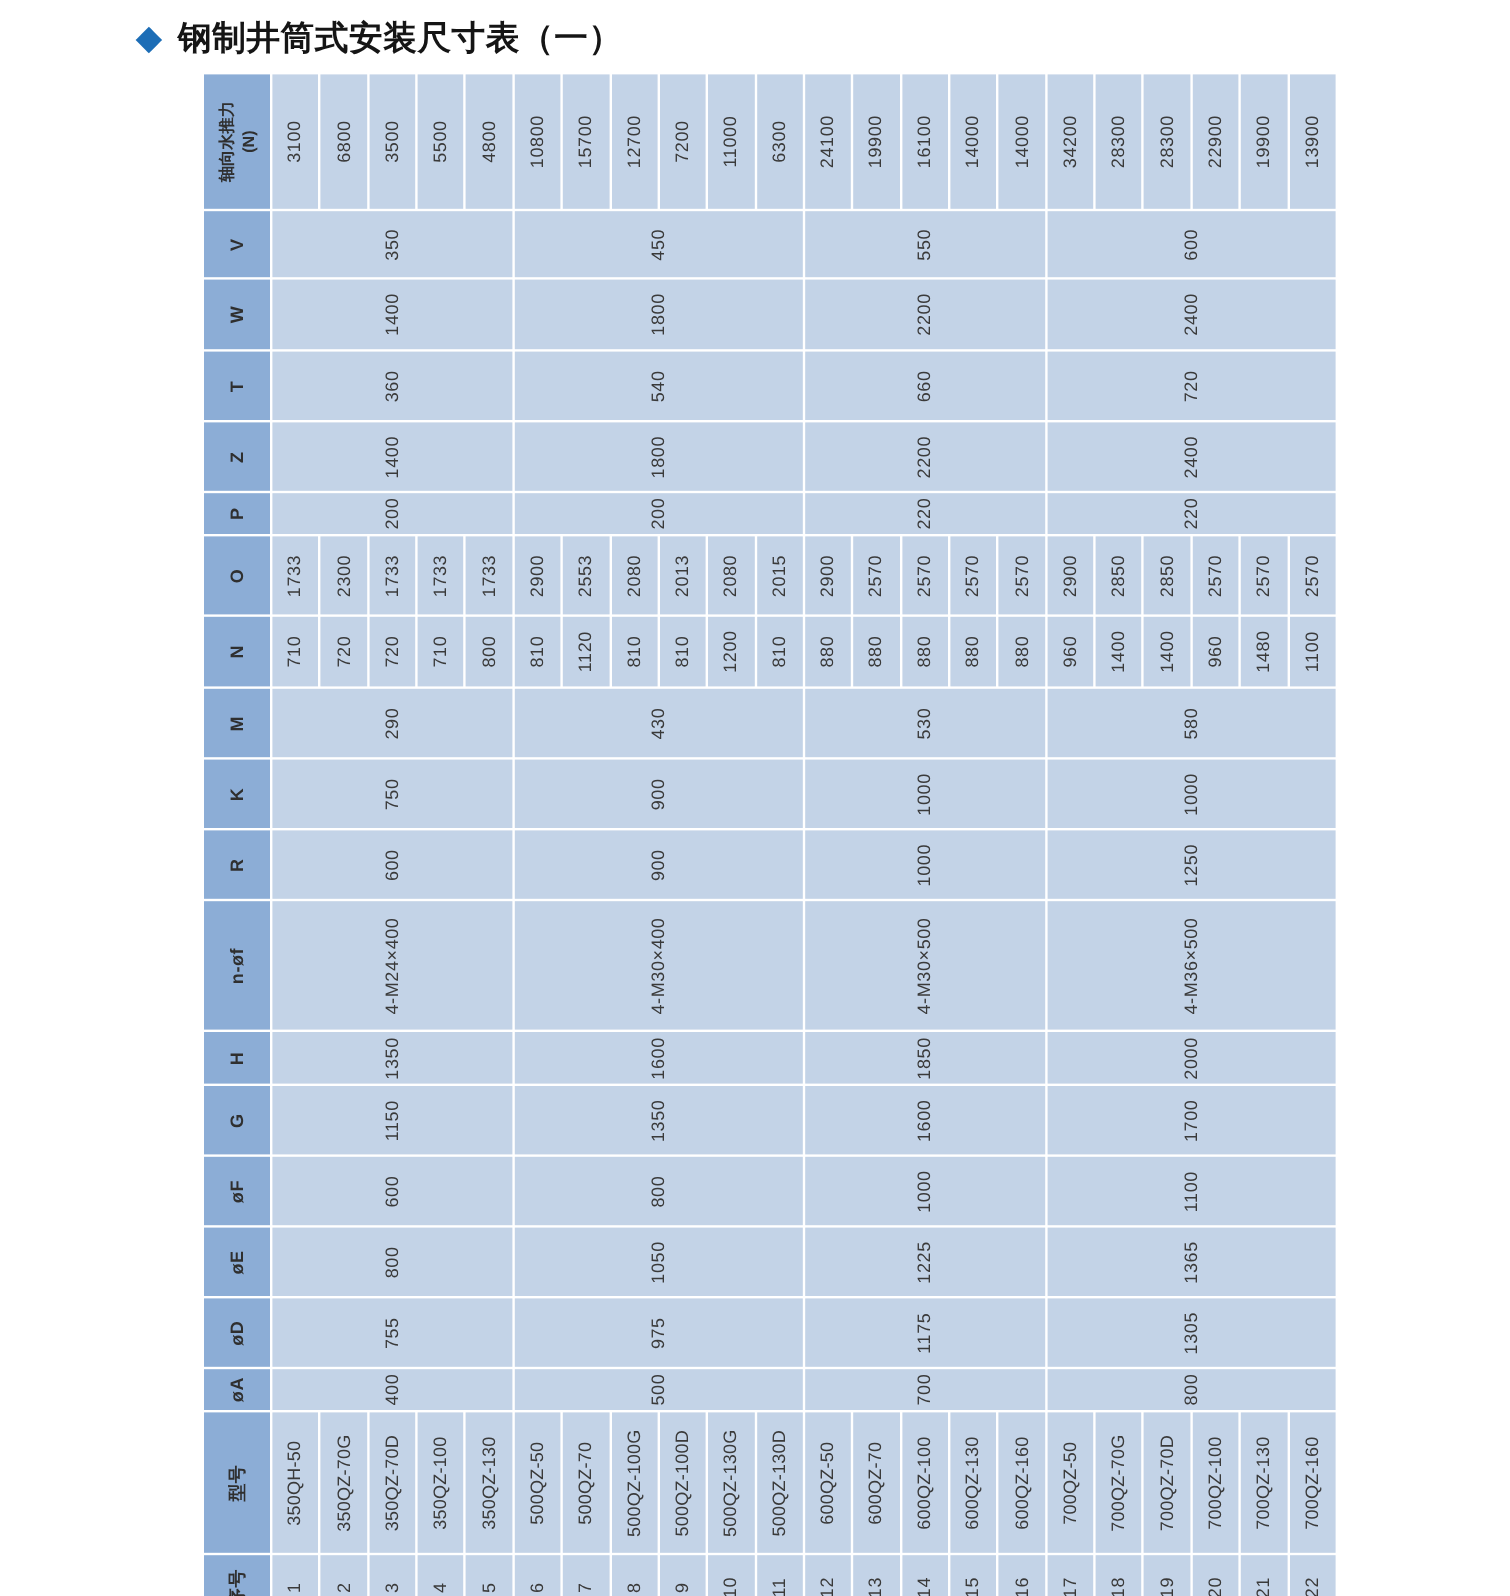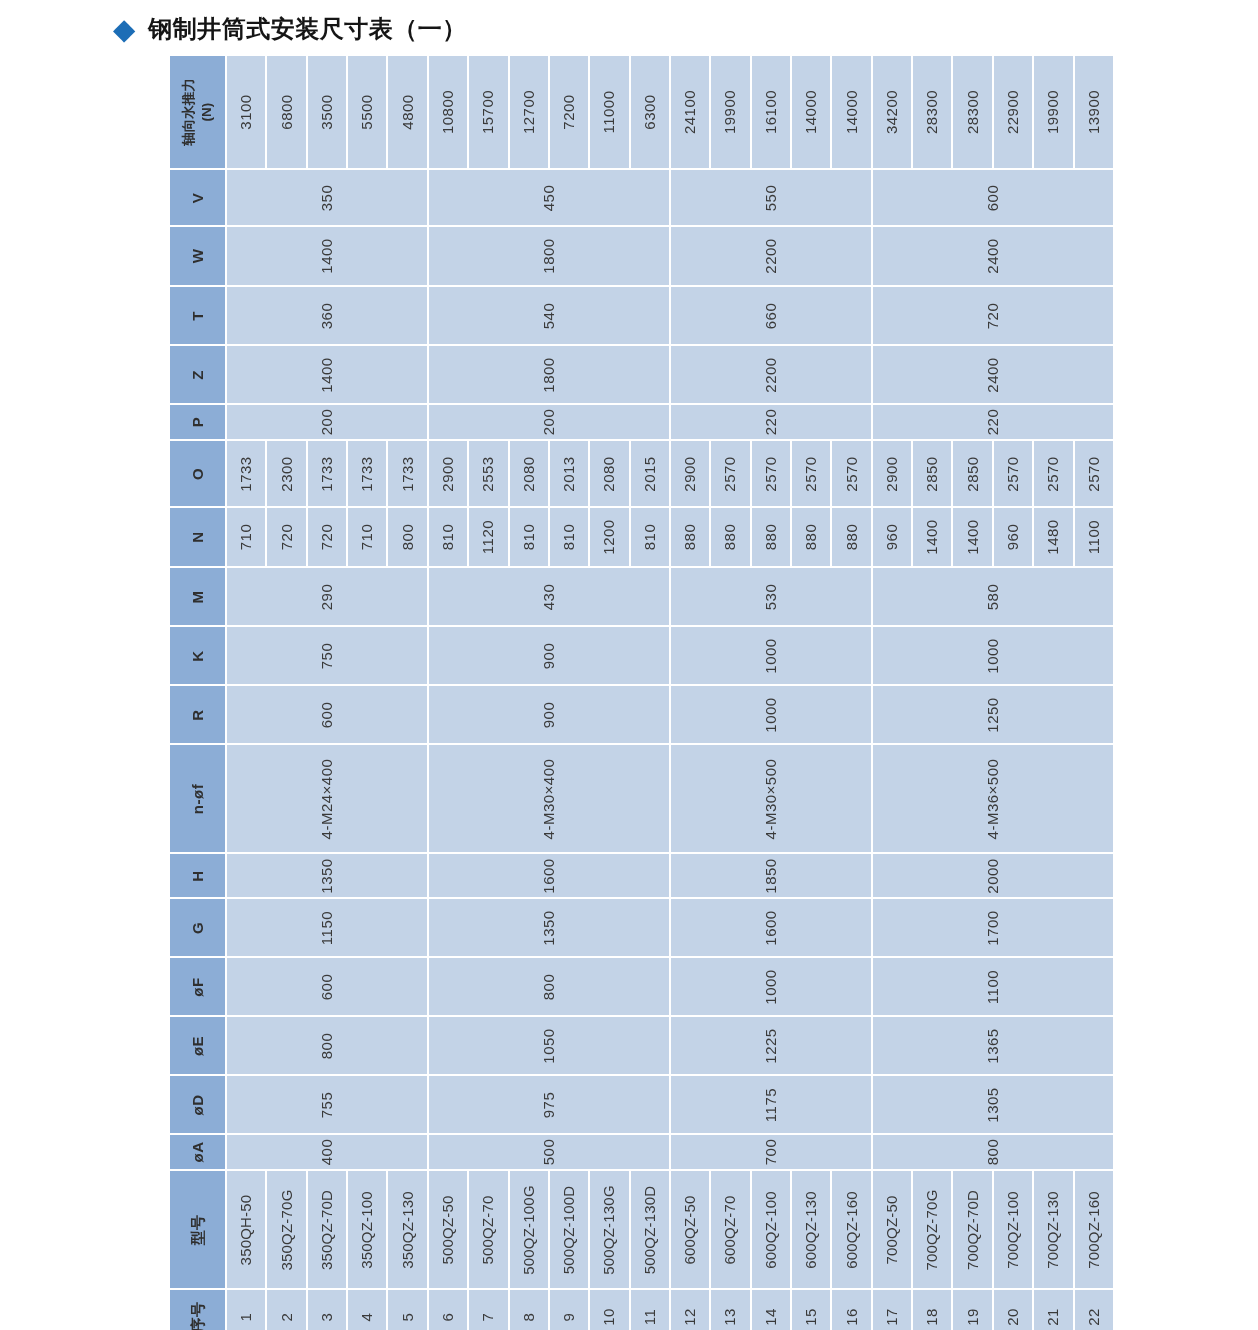--- a/index.html
+++ b/index.html
@@ -1,19 +1,19 @@
 <!DOCTYPE html>
 <html><head>
 <meta charset="utf-8">
 <style>
   html,body{margin:0;padding:0;background:#ffffff;}
   body{width:1258px;height:1330px;font-family:"Liberation Sans","DejaVu Sans",sans-serif;overflow:hidden;}
   .title-row{display:flex;align-items:center;gap:13px;padding:13px 0 0 113px;}
   .diamond{color:#1c6db6;font-size:29px;line-height:1;}
-  .title{font-size:24px;font-weight:bold;color:#151515;letter-spacing:0.5px;}
+  .title{font-size:28px;font-weight:bold;color:#151515;letter-spacing:0.5px;}
   table{border-collapse:separate;border-spacing:2px;table-layout:fixed;width:947px;margin:9px 0 0 168px;background:#ffffff;}
   th,td{padding:0;position:relative;}
   th{background:#8cadd6;}
   td{background:#c3d3e7;}
   .rot{position:absolute;top:50%;left:50%;transform:translate(-50%,-50%) rotate(-90deg);
        white-space:nowrap;font-size:15px;color:#3a3a3a;text-align:center;line-height:1.3;letter-spacing:0.5px;}
   th .rot{color:#2f2f2f;}
   tr.row-thrust{height:112px;}  tr.row-thrust th .rot{font-size:13.5px;letter-spacing:0;}
   tr.row-V{height:55px;}   tr.row-W{height:58px;}  tr.row-T{height:57px;}
   tr.row-Z{height:57px;}   tr.row-P{height:34px;}  tr.row-O{height:65px;}

